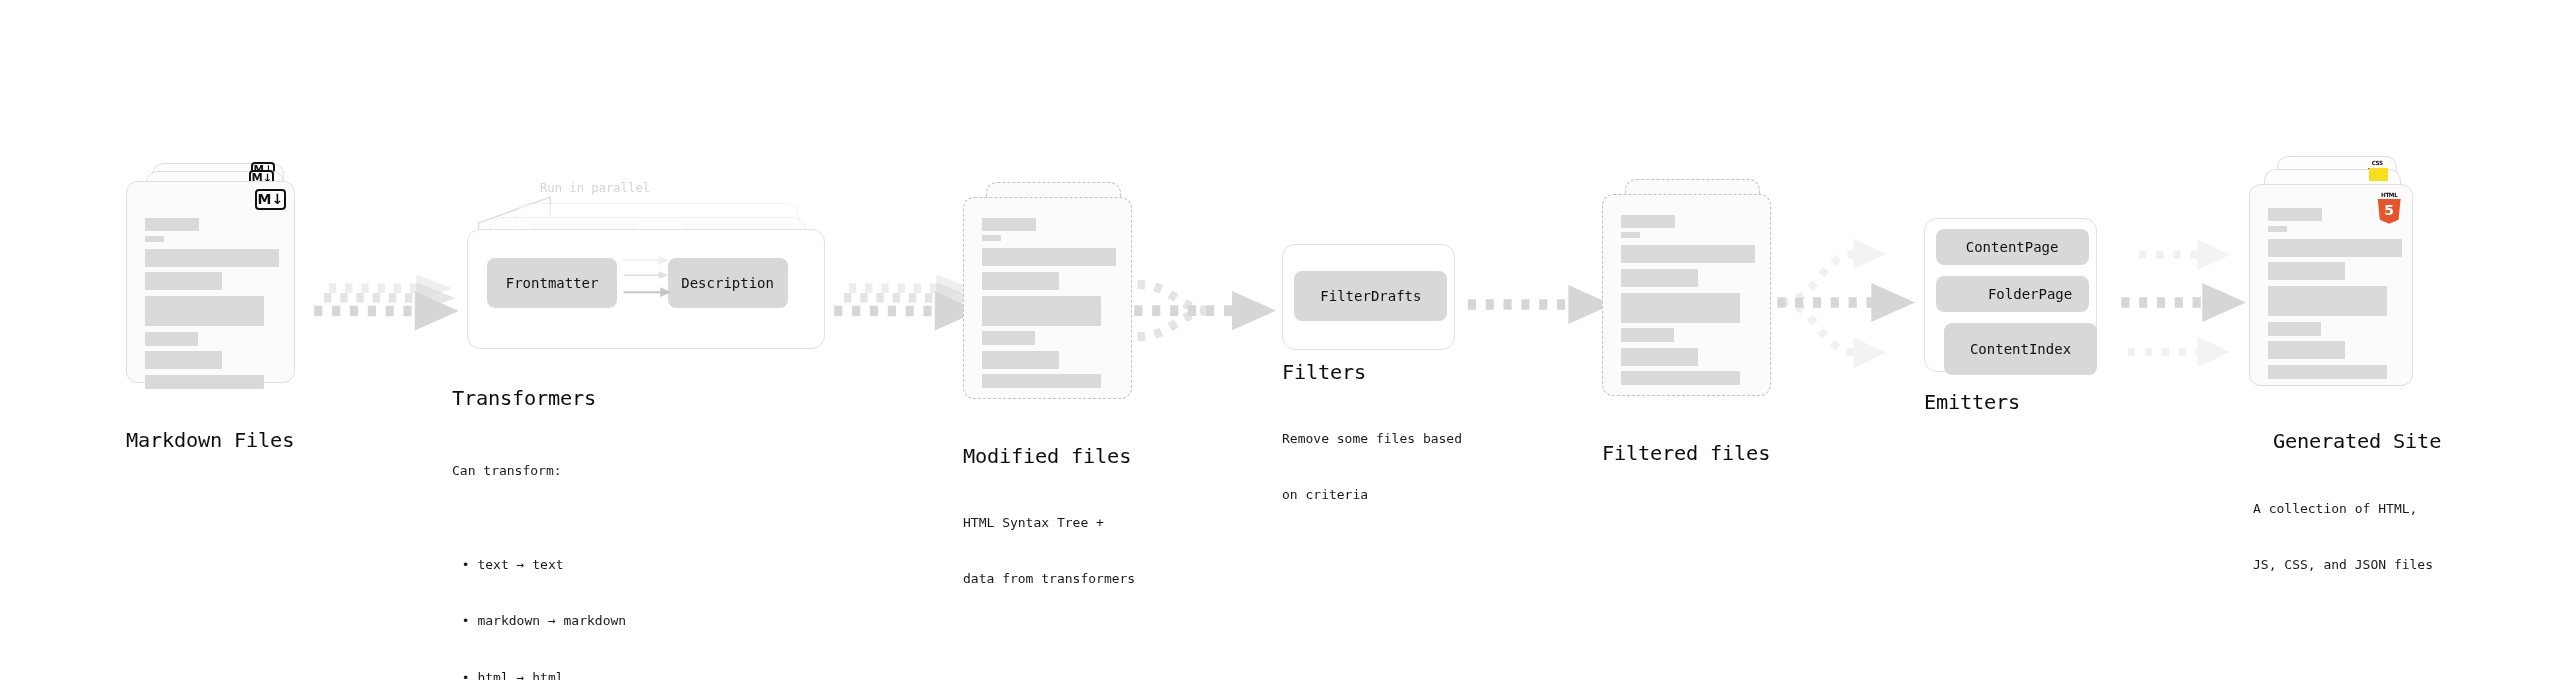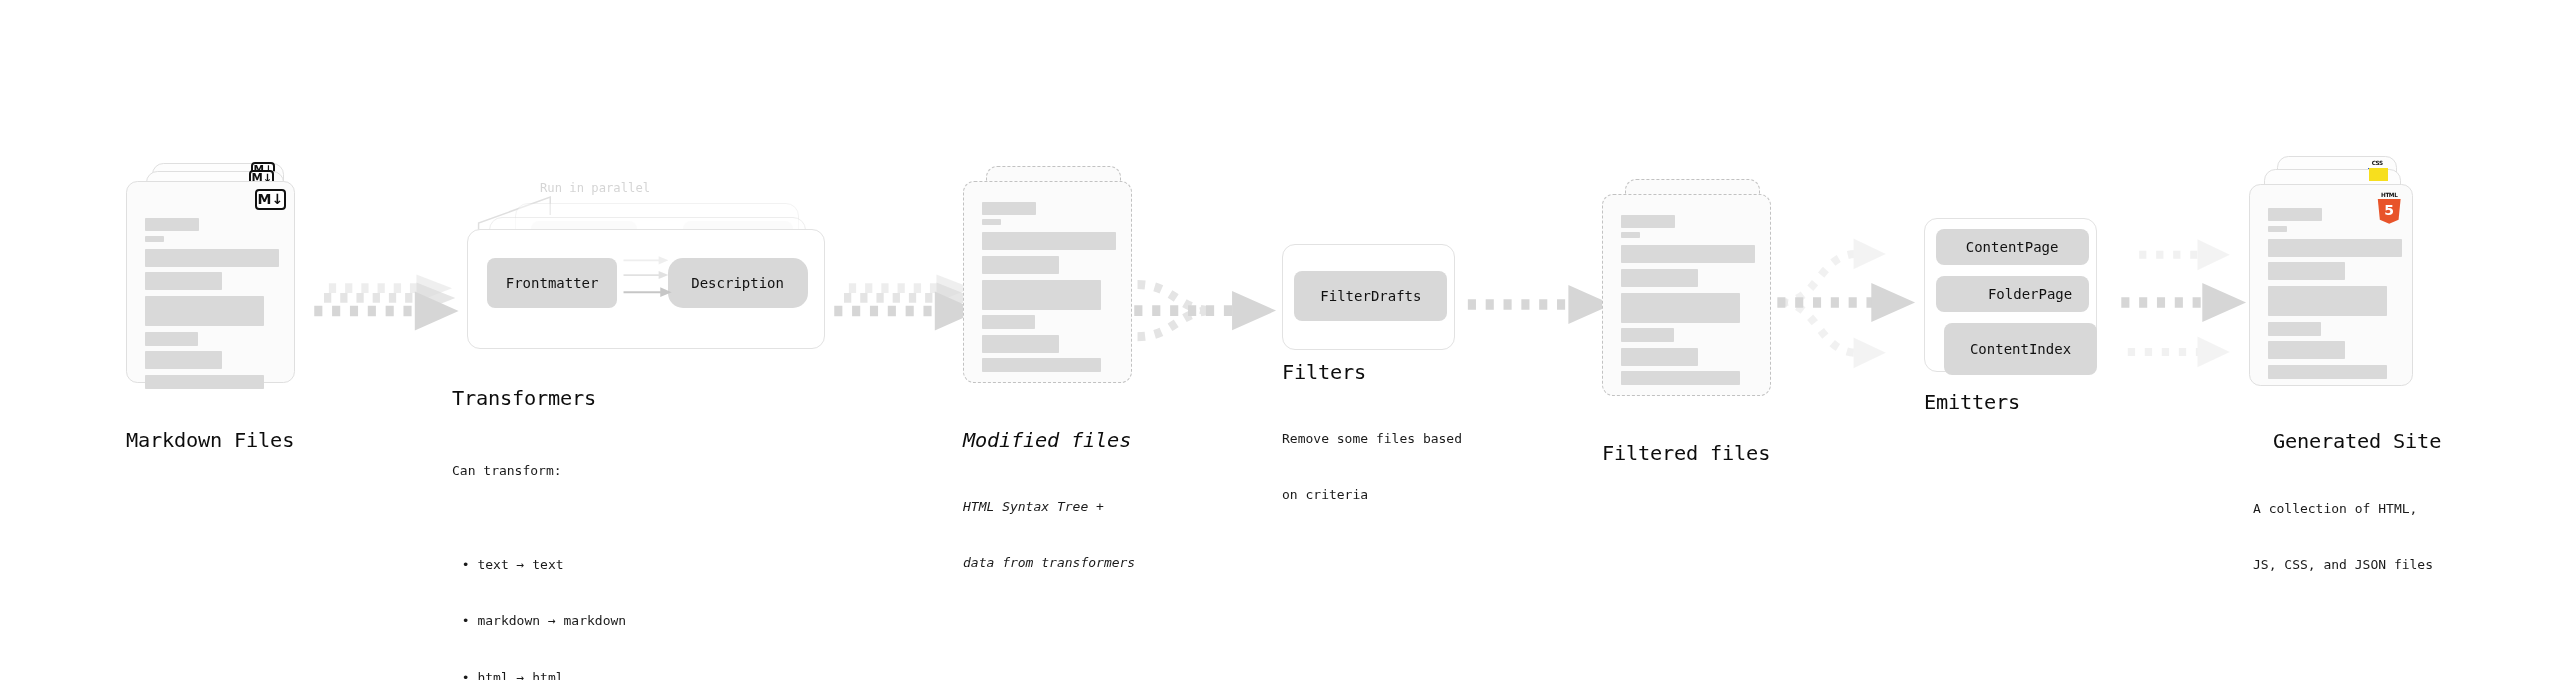--- a/index.html
+++ b/index.html
@@ -142,21 +142,21 @@
       <div class="chip" style="left:167px;top:16.3px;width:110px;height:42px;opacity:0.5;"></div>
     </div>
 
     <div class="panel" style="left:37px;top:30px;width:317px;height:116px;opacity:0.6;">
       <div class="chip" style="left:18px;top:18px;width:115px;height:46px;opacity:0.55;"></div>
       <div class="chip" style="left:177px;top:18px;width:120px;height:46px;opacity:0.55;"></div>
     </div>
 
     <div class="panel" style="left:14.6px;top:42px;width:358px;height:120px;">
       <div class="chip" style="left:19.5px;top:28px;width:130px;height:50px;">Frontmatter</div>
-      <div class="chip" style="left:200px;top:28px;width:140px;height:50px;border-radius:15px;">Description</div>
+      <div class="chip" style="left:200px;top:28px;width:120px;height:50px;">Description</div>
 
       <svg style="position:absolute;left:153px;top:23px;" width="54" height="62" viewBox="0 0 66 76">
         <g opacity="0.35">
           <line x1="3" y1="9" x2="48" y2="9" stroke="#cfcfcf" stroke-width="2.2"></line>
           <polygon points="46,4 58,9 46,14" fill="#cfcfcf"></polygon>
         </g>
         <g opacity="0.55">
           <line x1="3" y1="27" x2="48" y2="27" stroke="#cacaca" stroke-width="2.2"></line>
           <polygon points="46,22 58,27 46,32" fill="#cacaca"></polygon>
         </g>
@@ -187,21 +187,21 @@
     <g opacity="0.7">
       <line x1="18" y1="32" x2="140" y2="32" stroke="#dadada" stroke-width="12" stroke-dasharray="9 11"></line>
       <polygon points="132,13 180,32 132,51" fill="#dcdcdc"></polygon>
     </g>
     <g>
       <line x1="6" y1="48" x2="136" y2="48" stroke="#d6d6d6" stroke-width="13" stroke-dasharray="10 12"></line>
       <polygon points="130,24 184,48 130,72" fill="#d6d6d6"></polygon>
     </g>
   </svg>
 
-  <div class="node" style="left:963px;top:150px;width:211px;height:325px;font-style:italic;">
+  <div class="node" style="left:963px;top:166px;width:211px;height:325px;">
 
     <div class="doccard dashed" style="left:23px;top:16.3px;width:135px;height:203px;"></div>
     <div class="doccard dashed" style="left:0px;top:31px;width:169px;height:202px;">
       <div class="skel" style="left:18px;top:19.5px;width:54px;height:13px;"></div>
       <div class="skel" style="left:18px;top:37px;width:18.7px;height:5.7px;"></div>
       <div class="skel" style="left:18px;top:50px;width:134px;height:18px;"></div>
       <div class="skel" style="left:18px;top:74px;width:77px;height:18px;"></div>
       <div class="skel" style="left:18px;top:98px;width:119px;height:30px;"></div>
       <div class="skel" style="left:18px;top:133px;width:53px;height:14px;"></div>
       <div class="skel" style="left:18px;top:153px;width:77px;height:18px;"></div>

